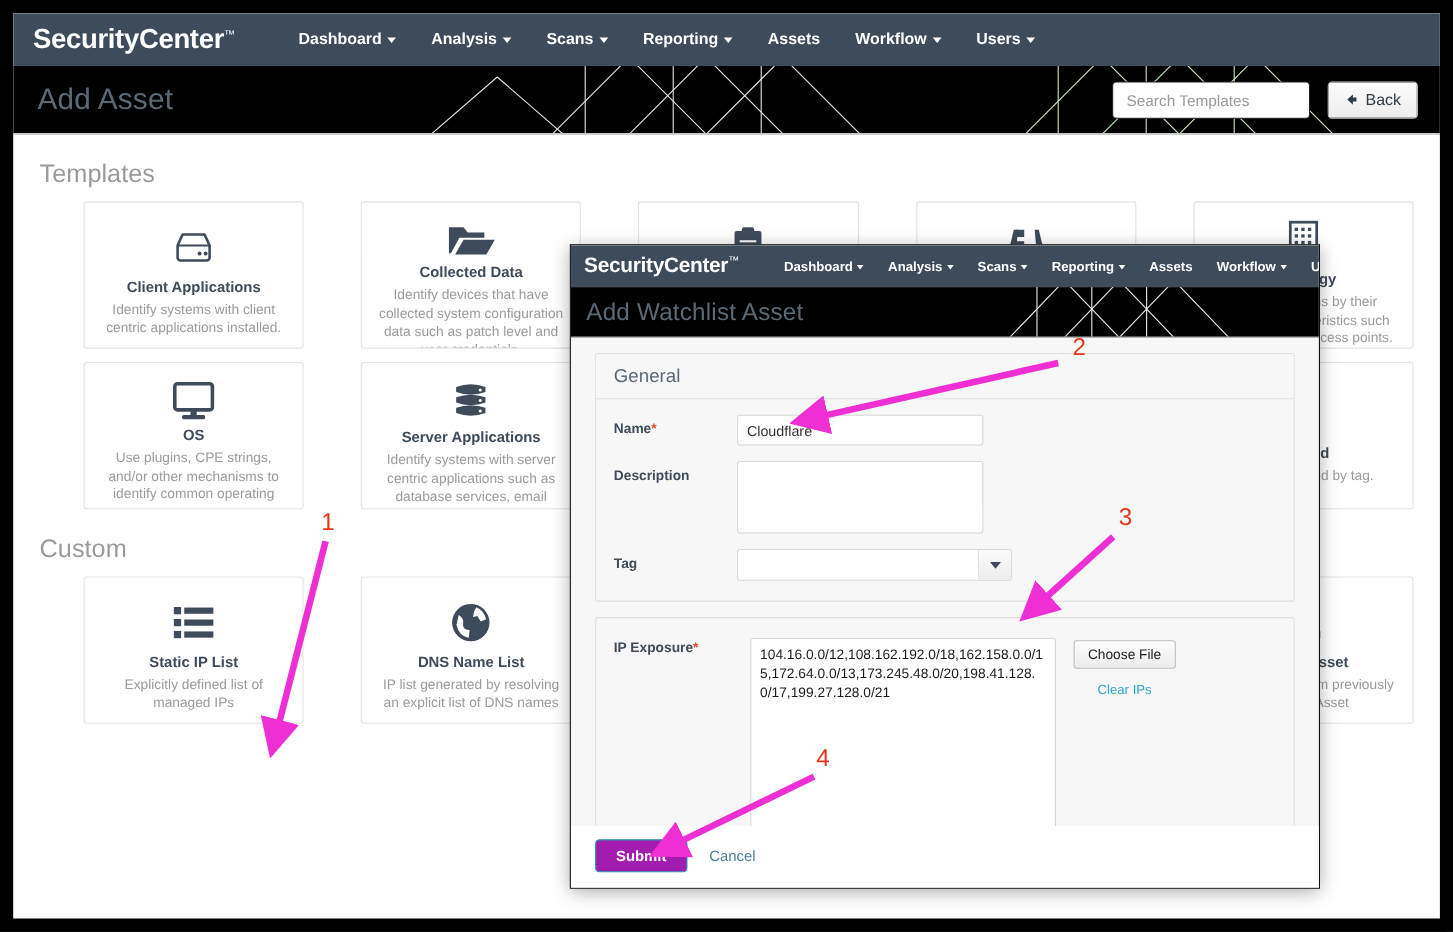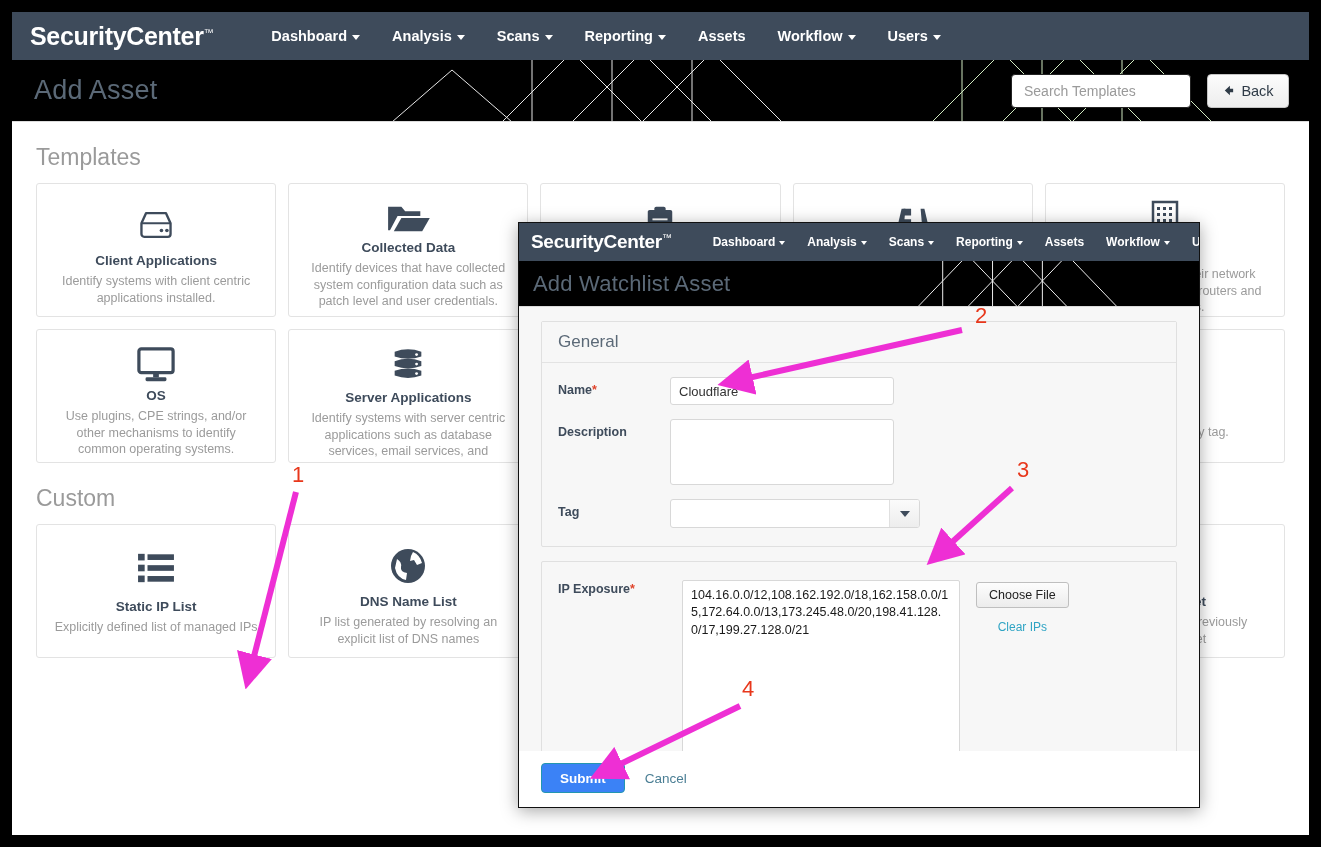--- a/index.html
+++ b/index.html
@@ -152,20 +152,21 @@
     border-radius: 3px;
     height: 134px;
     padding: 16px 14px 10px 14px;
     display: flex;
     flex-direction: column;
     align-items: center;
     text-align: center;
     position: relative;
     overflow: hidden;
     cursor: pointer;
+    margin-left: 40px;
   }
   .card-icon {
     height: 54px;
     display: flex;
     align-items: center;
     justify-content: center;
     color: #3e4b5b;
   }
   .card-title {
     font-size: 13.5px;
@@ -331,21 +332,21 @@
   .modal-footer {
     background: #fff;
     padding: 12px 22px 14px 22px;
     display: flex;
     align-items: center;
     gap: 20px;
   }
   .submit-btn {
     height: 30px;
     padding: 0 18px;
-    background: #3b82f6;
+    background: #a21caf;
     border: 1px solid #2396b0;
     border-radius: 4px;
     color: #fff;
     font-size: 13.5px;
     font-weight: bold;
     cursor: pointer;
     font-family: "Liberation Sans", sans-serif;
   }
   .cancel-link {
     font-size: 13.5px;

